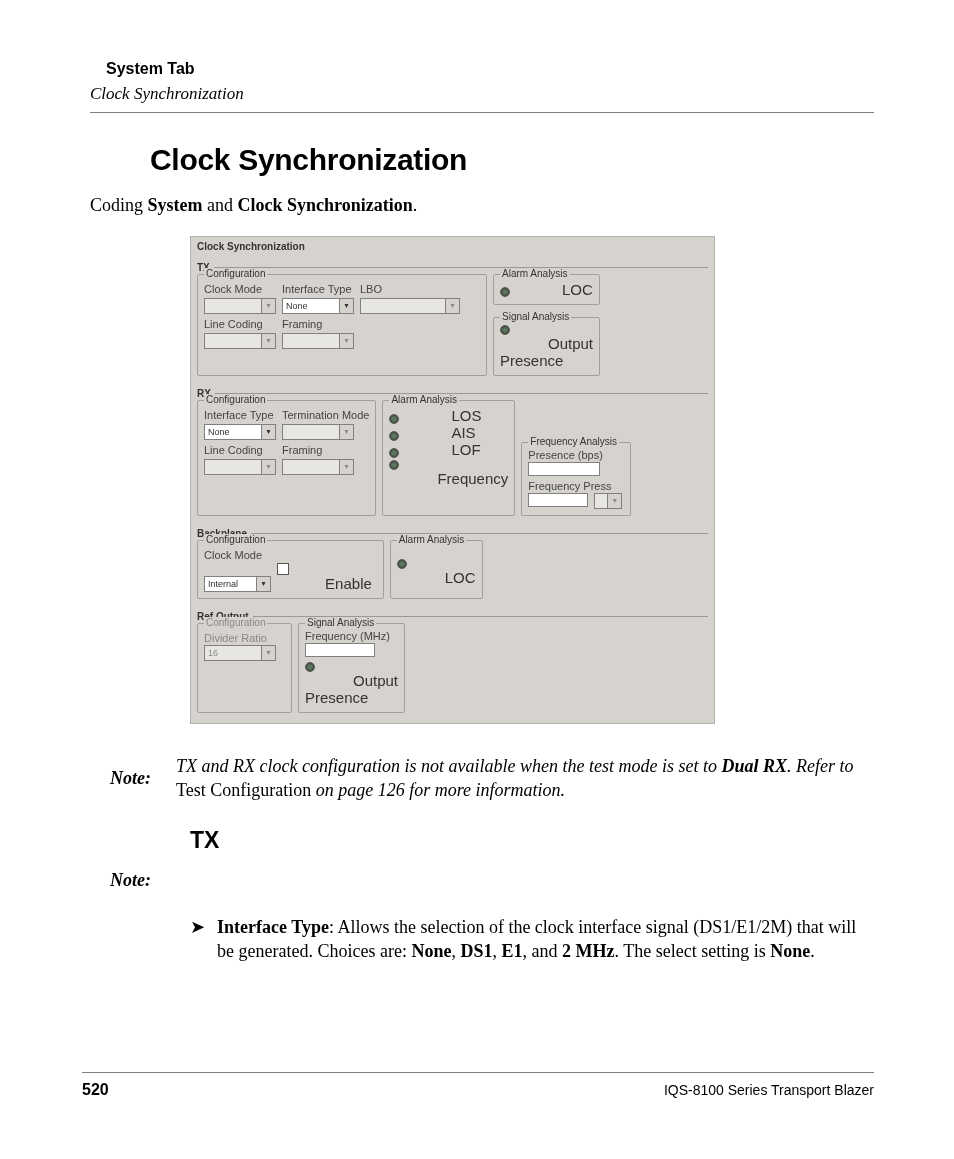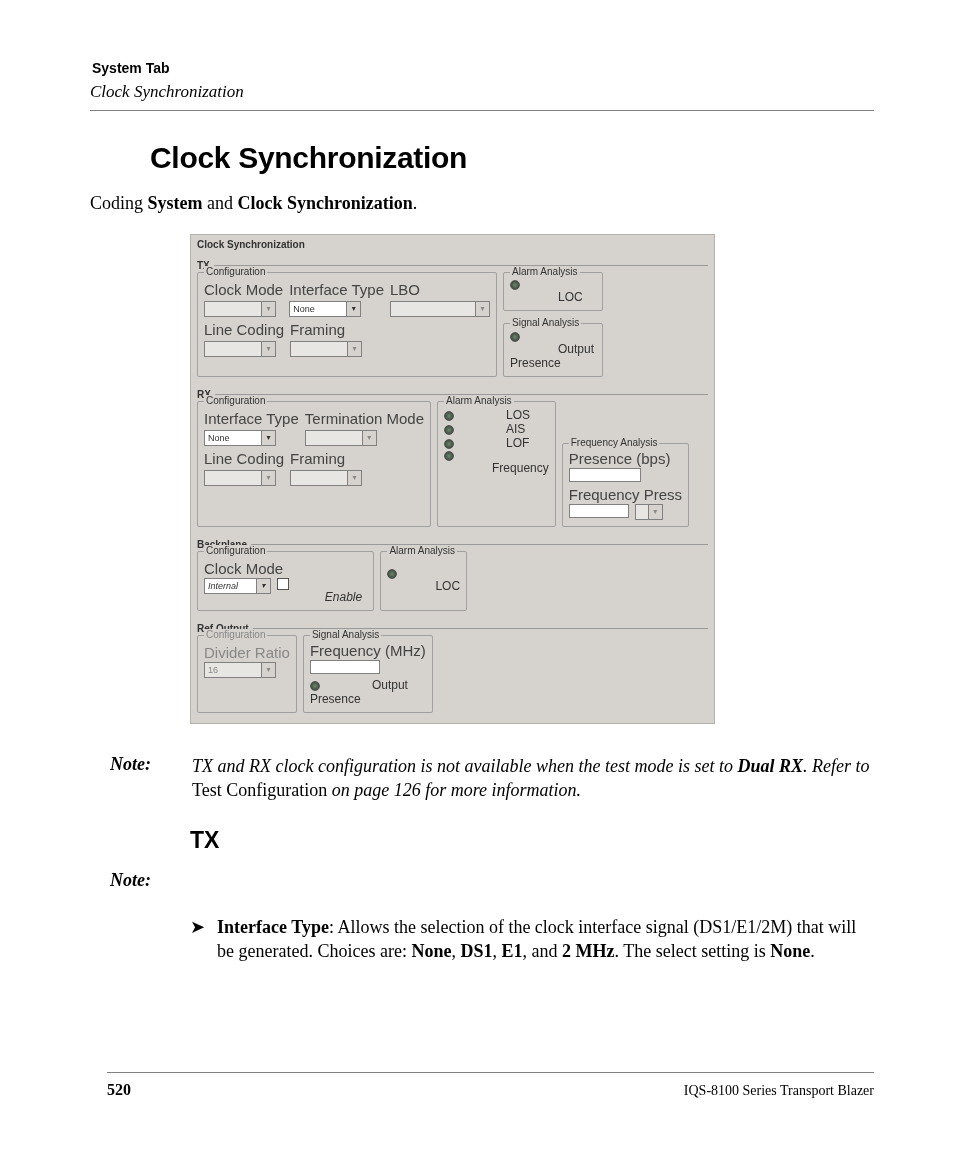--- a/index.html
+++ b/index.html
@@ -17,22 +17,22 @@
     padding: 60px 80px 40px 90px;
     box-sizing: border-box;
     height: 100%;
     position: relative;
   }
 
   
   .hdr-title {
     font-family: Arial, Helvetica, sans-serif;
     font-weight: bold;
-    font-size: 14px;
-    margin: 0 0 6px 2px;
+    font-size: 16px;
+    margin: 0 0 6px 16px;
   }
   .hdr-sub {
     font-style: italic;
     font-size: 17px;
     margin: 0 0 8px 0;
   }
   .hdr-rule {
     border: none;
     border-top: 1px solid #808080;
     margin: 0 0 30px 0;
@@ -99,21 +99,21 @@
   .shot .section > .secline {
     border-top: 1px solid #999;
     margin-top: -6px;
   }
   .shot .panel-title {
     font-weight: bold;
     font-size: 10px;
   }
   .shot .row { display: flex; gap: 6px; }
   .shot .col { display: flex; flex-direction: column; gap: 2px; }
-  .shot .lbl { color: #444; font-size: 15px; margin-bottom: 1px; white-space: nowrap;}
+  .shot .lbl { color: #444; font-size: 11px; margin-bottom: 1px; white-space: nowrap;}
   .shot .sel {
     display: flex;
     align-items: center;
     justify-content: space-between;
     width: 72px;
     height: 16px;
     background: #fff;
     border: 1px solid #808080;
     box-sizing: border-box;
     padding: 0 14px 0 3px;
@@ -143,30 +143,31 @@
     margin-right: 4px;
   }
   .shot .chk {
     display:inline-block;
     width:10px;height:10px;
     border:1px solid #555;
     background:#fff;
     vertical-align: middle;
     margin-right:3px;
   }
-  .shot .widelbl { font-size:12px;padding-left:48px;}
+  .shot .widelbl { font-size:15px;padding-left:48px;}
   .shot .txtbox {
     width:72px;height:14px;background:#fff;border:1px solid #808080;box-sizing:border-box;
   }
 
   
   .note-row {
     display: flex;
-    gap: 30px;
+    gap: 14px;
     margin: 0 0 24px 20px;
+    align-items: center;
   }
   .note-lbl {
     font-weight: bold;
     font-style: italic;
     font-size: 18px;
     min-width: 52px;
   }
   .note-body {
     font-style: italic;
     font-size: 18px;
@@ -200,24 +201,24 @@
     font-size: 18px;
     line-height: 1.3;
     padding-top: 1px;
     font-family: sans-serif;
   }
   .bullet-body .b { font-weight: bold; }
 
   
   .footer {
     position: absolute;
-    left: 107px;
+    left: 82px;
     right: 80px;
     bottom: 60px;
-    font-family: Liberation Serif, serif;
+    font-family: Liberation Sans, sans-serif;
   }
   .footer hr {
     border: none;
     border-top: 1px solid #808080;
     margin: 0 0 8px 0;
   }
   .footer-row {
     display: flex;
     justify-content: space-between;
     align-items: baseline;
@@ -362,21 +363,21 @@
       </div>
     </div>
 
     <div class="section">
       <span class="seclabel">Backplane</span>
       <div class="secline"></div>
       <div class="row">
         <div class="grp" style="flex:0 0 155px;">
           <span class="legend">Configuration</span>
           <div class="lbl">Clock Mode</div>
-          <div class="row" style="align-items:flex-start;font-style:italic;">
+          <div class="row" style="align-items:flex-end;">
             <div class="sel">
                 <span>Internal</span>
                 <span class="arrow">▾</span>
               </div>
             <span><span class="chk"></span><span class="widelbl">Enable</span></span>
           </div>
         </div>
         <div class="grp" style="flex:0 0 80px;padding:6px 6px 10px;">
           <span class="legend">Alarm Analysis</span>
           <div style="margin-top:10px;"><span class="led"></span><span class="widelbl">LOC</span></div>

